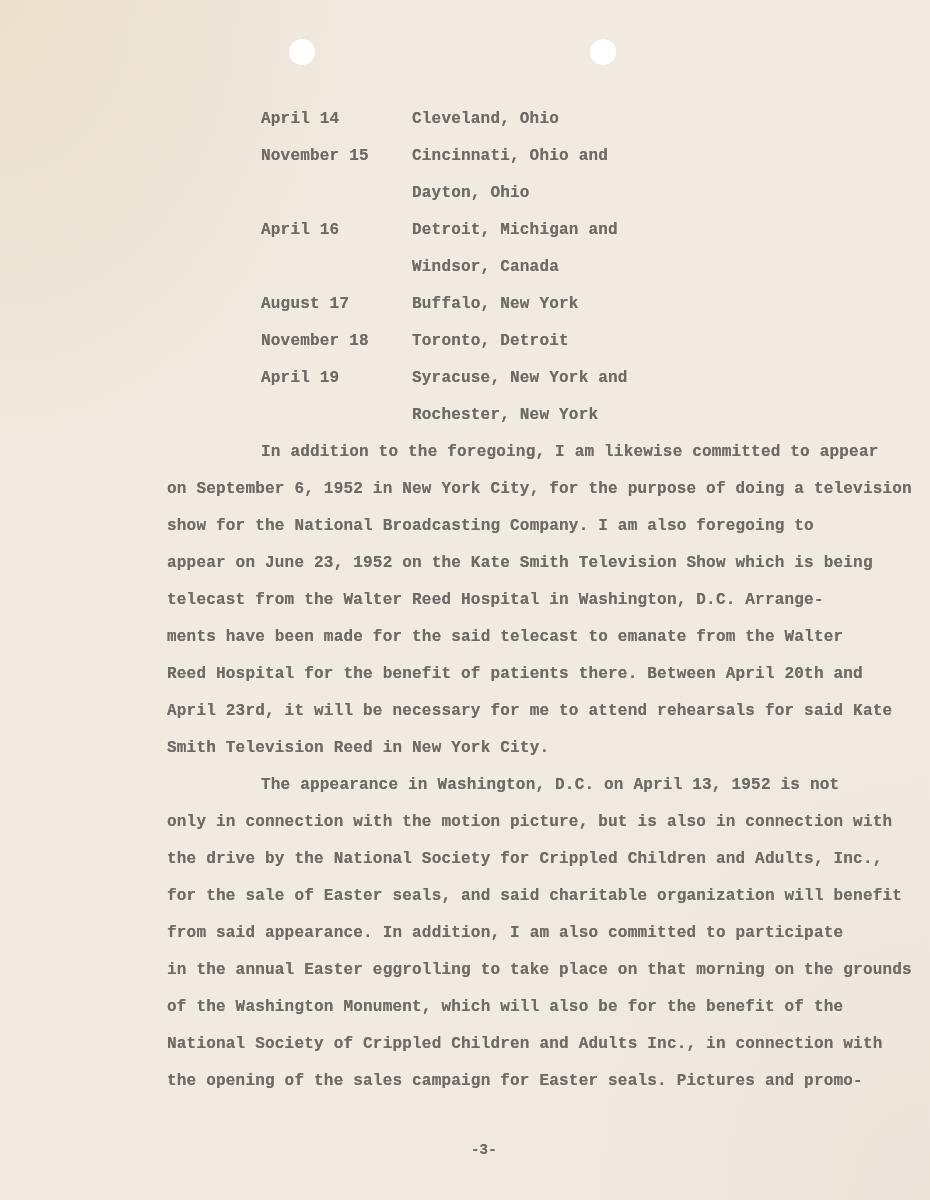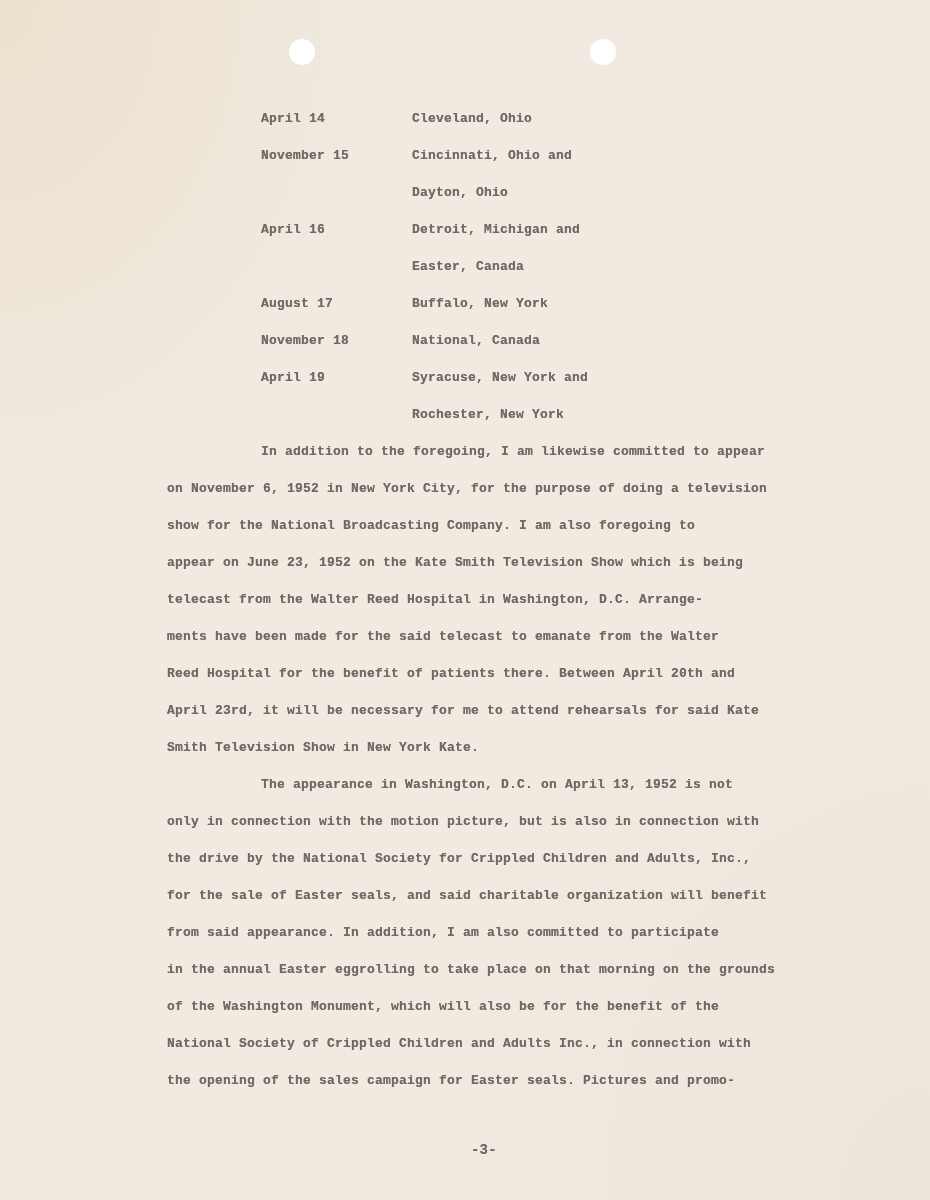--- a/index.html
+++ b/index.html
@@ -29,21 +29,21 @@
     height: 26px;
     border-radius: 50%;
     background: #ffffff;
     top: 39px;
   }
   .punch-hole.left { left: 289px; }
   .punch-hole.right { left: 590px; }
 
   .text {
     font-weight: bold;
-    font-size: 13px;
+    font-size: 16px;
     letter-spacing: 0.2px;
     text-shadow: 0 0 0.6px rgba(80,75,70,0.6);
     white-space: nowrap;
   }
 
   .schedule {
     position: absolute;
     left: 261px;
     top: 107px;
   }
@@ -96,50 +96,50 @@
     <div class="sched-row">
       <span class="text sched-date"></span>
       <span class="text sched-city">Dayton, Ohio</span>
     </div>
     <div class="sched-row">
       <span class="text sched-date">April 16</span>
       <span class="text sched-city">Detroit, Michigan and</span>
     </div>
     <div class="sched-row">
       <span class="text sched-date"></span>
-      <span class="text sched-city">Easter, Canada</span>
+      <span class="text sched-city">Windsor, Canada</span>
     </div>
     <div class="sched-row">
       <span class="text sched-date">August 17</span>
       <span class="text sched-city">Buffalo, New York</span>
     </div>
     <div class="sched-row">
       <span class="text sched-date">November 18</span>
-      <span class="text sched-city">National, Canada</span>
+      <span class="text sched-city">Toronto, Detroit</span>
     </div>
     <div class="sched-row">
       <span class="text sched-date">April 19</span>
       <span class="text sched-city">Syracuse, New York and</span>
     </div>
     <div class="sched-row">
       <span class="text sched-date"></span>
       <span class="text sched-city">Rochester, New York</span>
     </div>
   </div>
 
   <div>
     <div class="text body-line indent" style="top:440px">In addition to the foregoing, I am likewise committed to appear</div>
-    <div class="text body-line" style="top:477px">on November 6, 1952 in New York City, for the purpose of doing a television</div>
+    <div class="text body-line" style="top:477px">on September 6, 1952 in New York City, for the purpose of doing a television</div>
     <div class="text body-line" style="top:514px">show for the National Broadcasting Company.  I am also foregoing to</div>
     <div class="text body-line" style="top:551px">appear on June 23, 1952 on the Kate Smith Television Show which is being</div>
     <div class="text body-line" style="top:588px">telecast from the Walter Reed Hospital in Washington, D.C.  Arrange-</div>
     <div class="text body-line" style="top:625px">ments have been made for the said telecast to emanate from the Walter</div>
     <div class="text body-line" style="top:662px">Reed Hospital for the benefit of patients there.  Between April 20th and</div>
     <div class="text body-line" style="top:699px">April 23rd, it will be necessary for me to attend rehearsals for said Kate</div>
-    <div class="text body-line" style="top:736px">Smith Television Show in New York Kate.</div>
+    <div class="text body-line" style="top:736px">Smith Television Reed in New York City.</div>
   </div>
 
   <div>
     <div class="text body-line indent" style="top:773px">The appearance in Washington, D.C. on April 13, 1952 is not</div>
     <div class="text body-line" style="top:810px">only in connection with the motion picture, but is also in connection with</div>
     <div class="text body-line" style="top:847px">the drive by the National Society for Crippled Children and Adults, Inc.,</div>
     <div class="text body-line" style="top:884px">for the sale of Easter seals, and said charitable organization will benefit</div>
     <div class="text body-line" style="top:921px">from said appearance.  In addition, I am also committed to participate</div>
     <div class="text body-line" style="top:958px">in the annual Easter eggrolling to take place on that morning on the grounds</div>
     <div class="text body-line" style="top:995px">of the Washington Monument, which will also be for the benefit of the</div>

